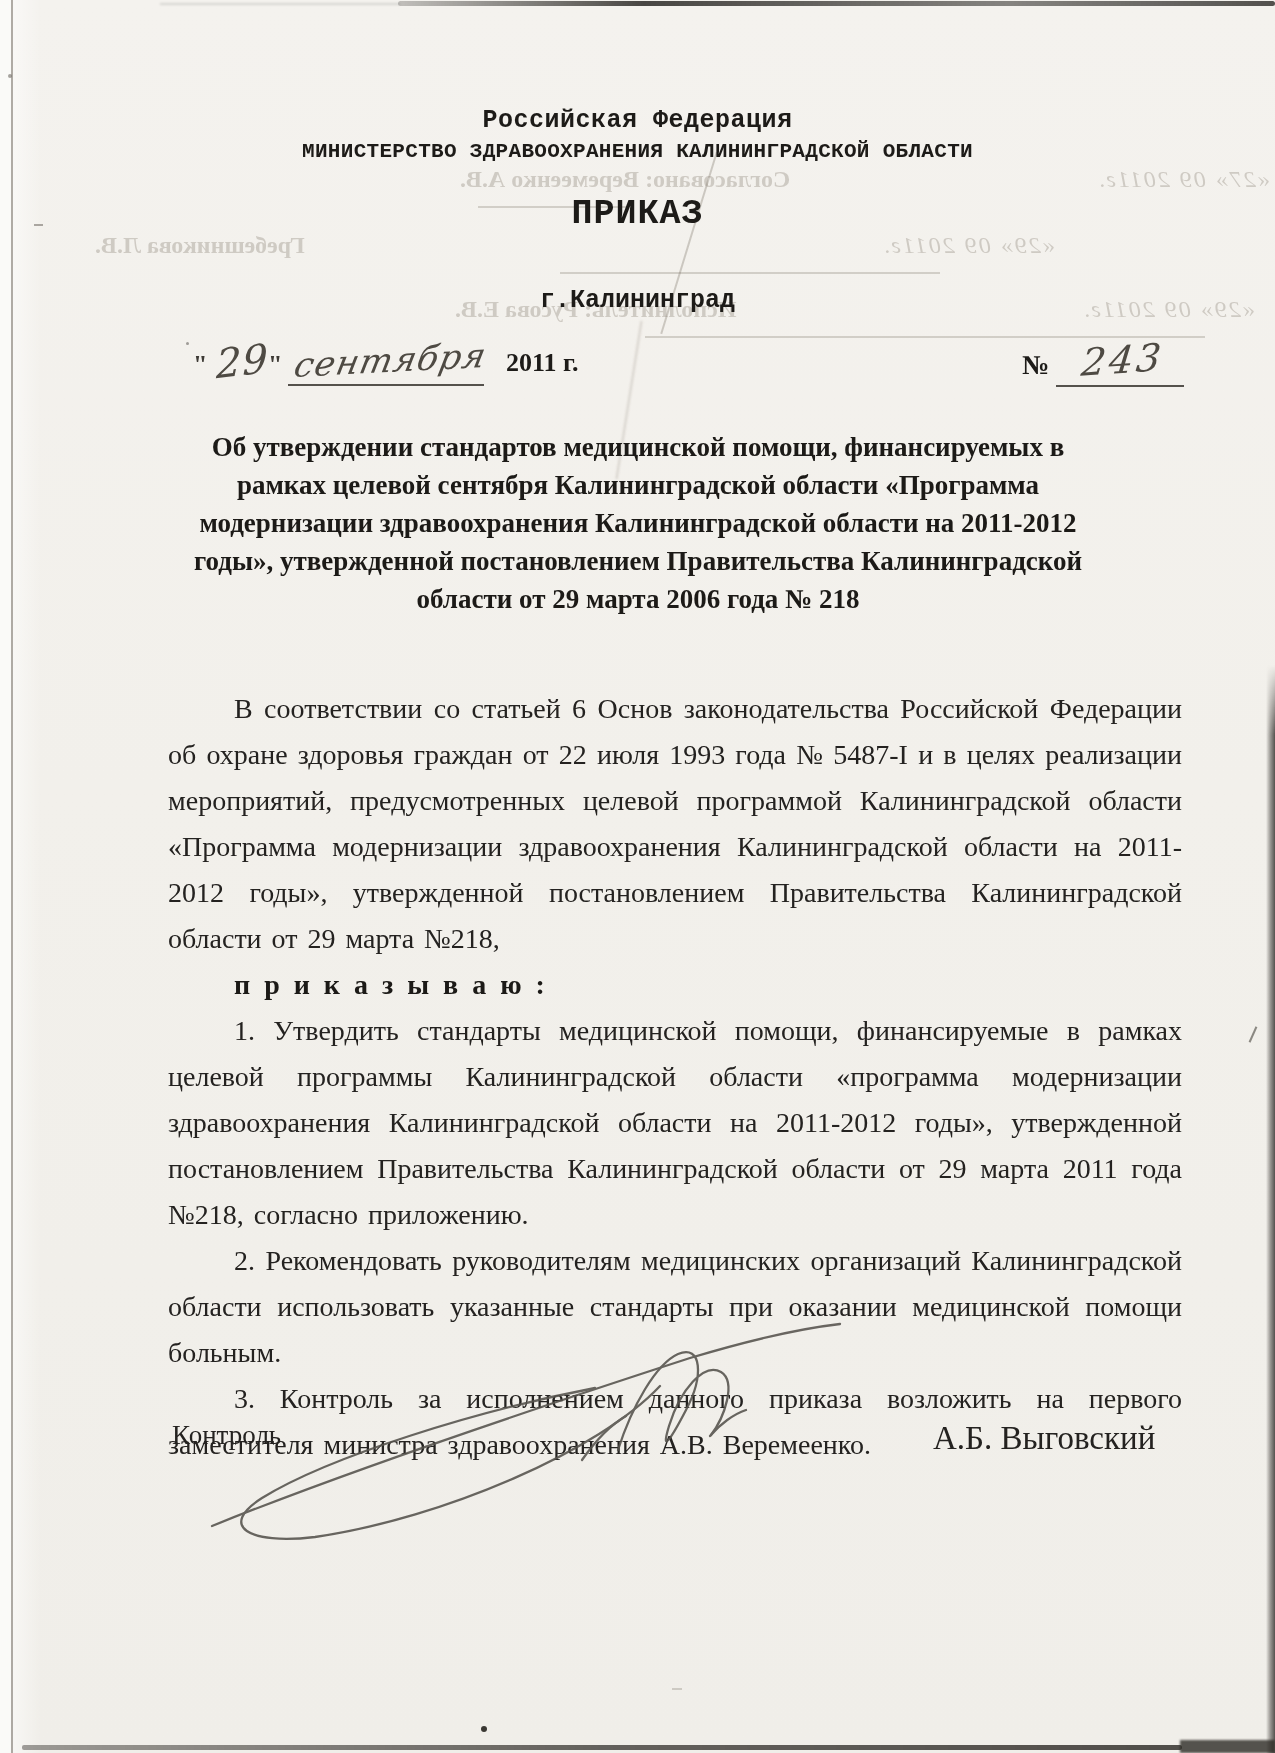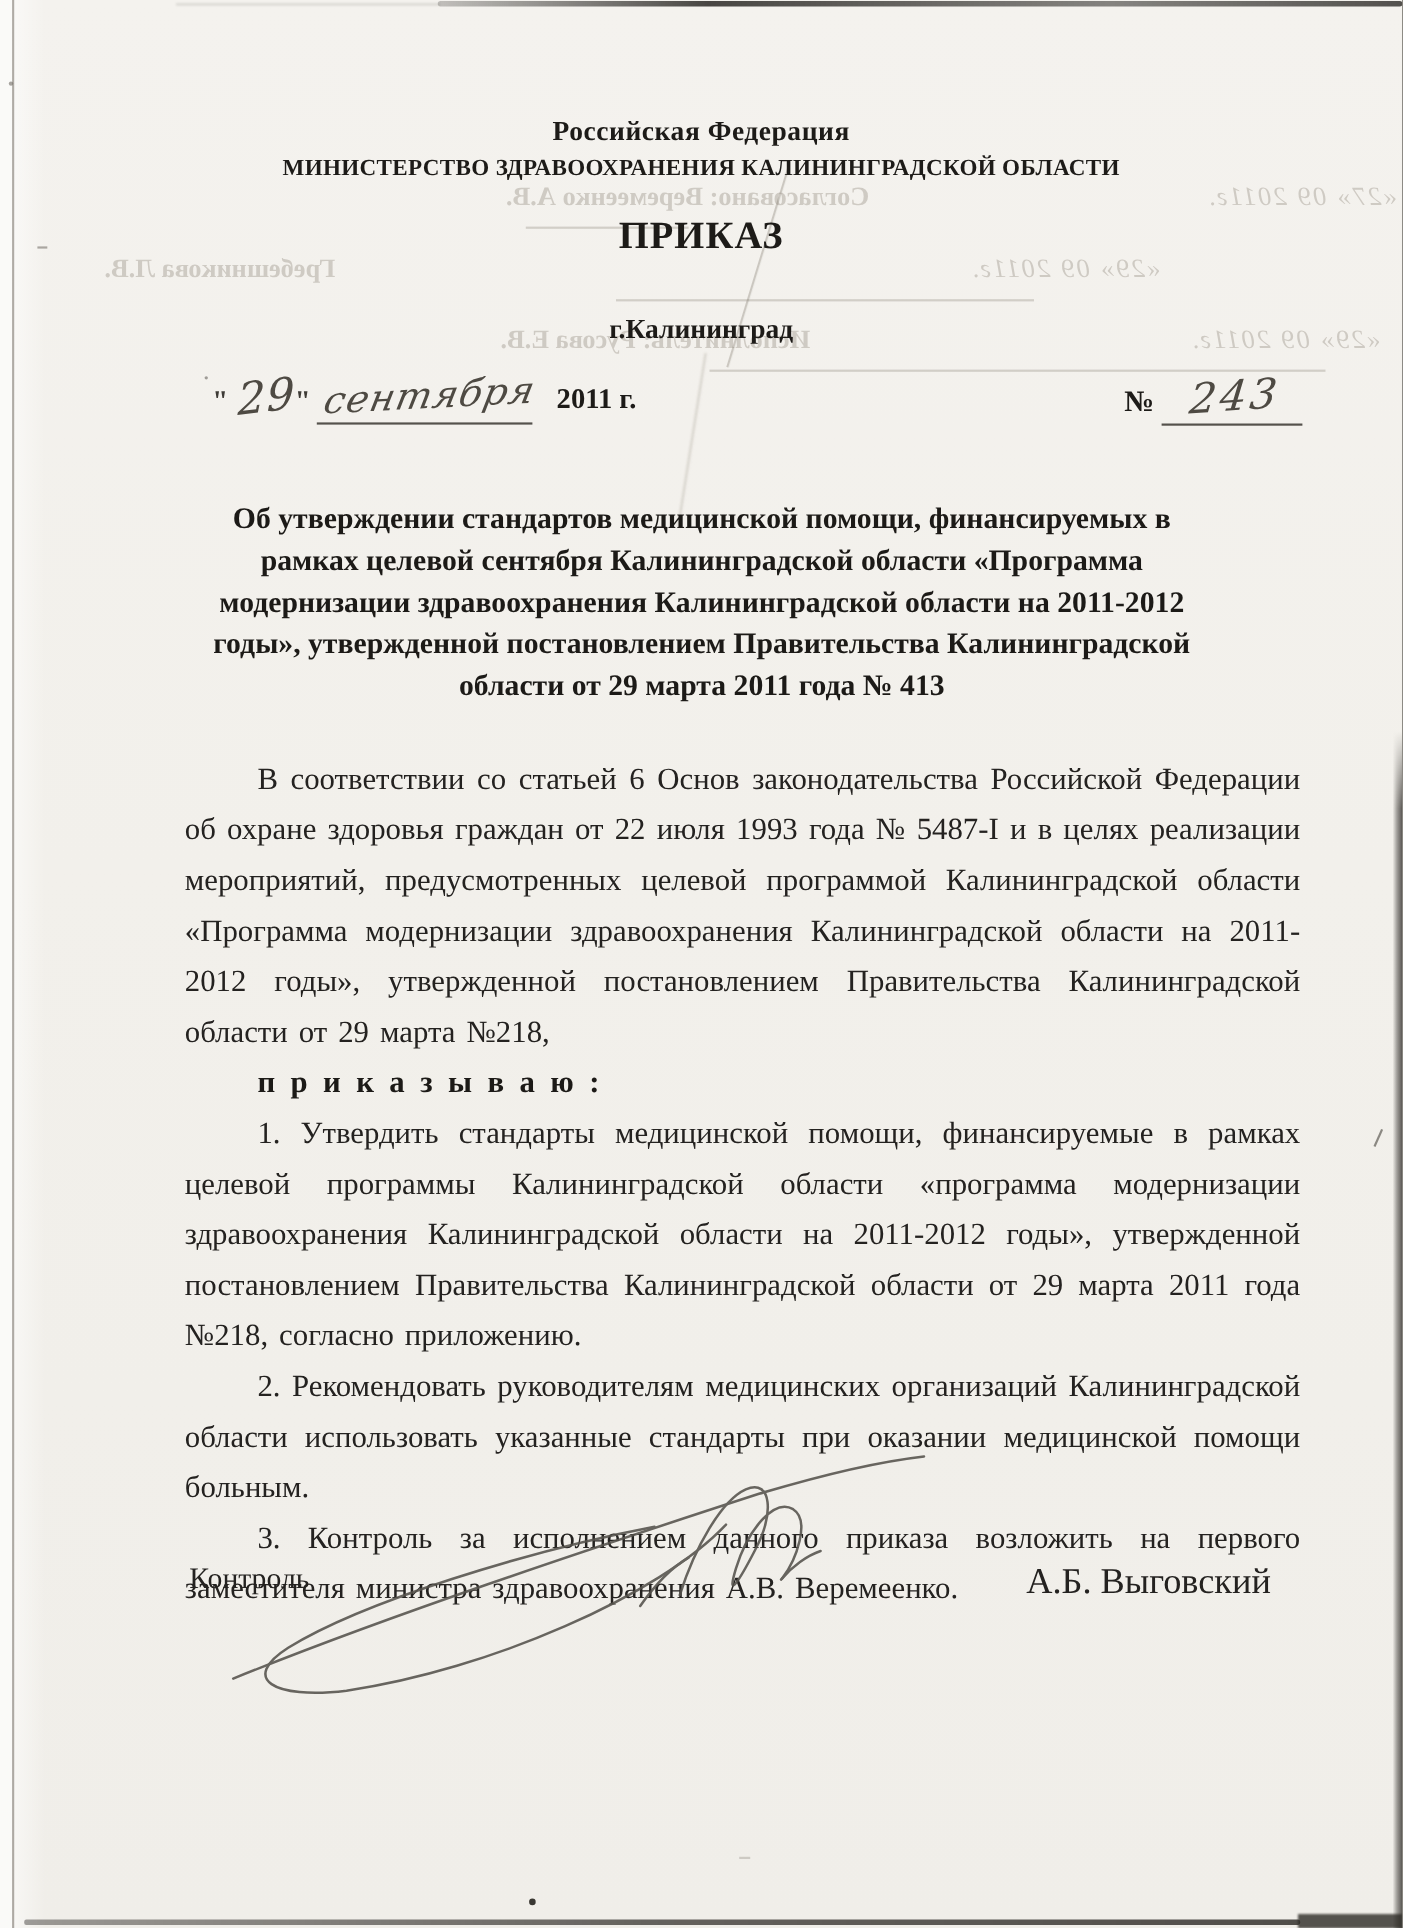--- a/index.html
+++ b/index.html
@@ -41,39 +41,39 @@
   .bt .bt-date{font-style:italic;font-size:24px;letter-spacing:2px;}
   .bt-underline{position:absolute;height:2px;background:rgba(122,114,101,.28);filter:blur(.4px);}
   .bt1{left:460px;top:166px;width:810px;display:flex;justify-content:space-between;align-items:baseline;}
   .bt2{left:95px;top:232px;width:960px;display:flex;justify-content:space-between;align-items:baseline;}
   .bt3{left:455px;top:296px;width:800px;display:flex;justify-content:space-between;align-items:baseline;}
   .bt-u1{left:478px;top:206px;width:148px;}
   .bt-u2{left:560px;top:272px;width:380px;}
   .bt-u3{left:645px;top:336px;width:560px;}
 
   
-  .center-line{position:absolute;left:0;width:1275px;text-align:center;font-weight:bold;color:#1d1b18;}
+  .center-line{position:absolute;left:0;width:1275px;text-align:center;font-weight:bold;color:#1d1b18;font-family:Liberation Mono, monospace;}
   .country{top:106px;font-size:25px;letter-spacing:.5px;}
   .ministry{top:140px;font-size:21px;letter-spacing:.3px;}
   .doc-type{top:194px;font-size:35px;letter-spacing:1px;}
   .city{top:286px;font-size:25px;}
 
   .date-row{position:absolute;left:0;top:338px;width:1275px;height:60px;}
   .hand{font-family:"DejaVu Serif","Liberation Serif",serif;font-style:italic;color:#4e4a43;}
   .day-quotes{position:absolute;left:193px;top:12px;font-size:26px;color:#3e3b36;font-weight:bold;letter-spacing:2px;}
   .day-value{position:absolute;left:216px;top:0px;font-size:40px;transform:rotate(-7deg) skewX(-8deg);letter-spacing:1px;}
   .day-quotes2{position:absolute;left:268px;top:12px;font-size:26px;color:#3e3b36;font-weight:bold;}
   .month-underline{position:absolute;left:288px;top:46px;width:196px;height:2px;background:#55524c;}
   .month-value{position:absolute;left:296px;top:2px;font-size:34px;transform:skewX(-14deg) rotate(-3deg);letter-spacing:1px;}
   .year-value{position:absolute;left:506px;top:10px;font-size:26px;font-weight:bold;color:#1d1b18;}
   .num-label{position:absolute;left:1022px;top:12px;font-size:27px;font-weight:bold;color:#1d1b18;}
   .num-underline{position:absolute;left:1056px;top:47px;width:128px;height:2px;background:#55524c;}
   .num-value{position:absolute;left:1082px;top:0px;font-size:38px;transform:skewX(-10deg) rotate(-4deg);letter-spacing:3px;}
 
-  .title-block{position:absolute;left:138px;top:452px;width:1000px;text-align:center;
+  .title-block{position:absolute;left:138px;top:428px;width:1000px;text-align:center;
     font-weight:bold;font-size:27px;line-height:38px;color:#1c1a17;}
 
   .body-block{position:absolute;left:168px;top:686px;width:1014px;
     font-size:28px;line-height:46px;text-align:justify;word-spacing:3px;color:#242220;}
   .body-block p{margin:0;text-indent:66px;}
   .order-word{margin:0;text-indent:0;font-weight:bold;letter-spacing:2px;color:#1c1a17;}
 
   .sign-post{position:absolute;left:172px;top:1420px;font-size:27px;color:#242220;}
   .sign-name{position:absolute;left:933px;top:1420px;font-size:33px;color:#242220;}
   .signature-svg{position:absolute;left:190px;top:1318px;}
@@ -131,21 +131,21 @@
     <span class="num-label">№</span>
     <span class="hand num-value">243</span>
     <div class="num-underline"></div>
   </div>
 
   <div class="title-block">
     <div>Об утверждении стандартов медицинской помощи, финансируемых в</div>
     <div>рамках целевой сентября Калининградской области «Программа</div>
     <div>модернизации здравоохранения Калининградской области на 2011-2012</div>
     <div>годы», утвержденной постановлением Правительства Калининградской</div>
-    <div>области от 29 марта 2011 года № 413</div>
+    <div>области от 29 марта 2006 года № 218</div>
   </div>
 
   <div class="body-block">
     <p>В соответствии со статьей 6 Основ законодательства Российской Федерации об охране здоровья граждан от 22 июля 1993 года № 5487-I и в целях реализации мероприятий, предусмотренных целевой программой Калининградской области «Программа модернизации здравоохранения Калининградской области на 2011-2012 годы», утвержденной постановлением Правительства Калининградской области от 29 марта №218,</p>
     <p class="order-word">п р и к а з ы в а ю :</p>
     <p>1. Утвердить стандарты медицинской помощи, финансируемые в рамках целевой программы Калининградской области «программа модернизации здравоохранения Калининградской области на 2011-2012 годы», утвержденной постановлением Правительства Калининградской области от 29 марта 2011 года №218, согласно приложению.</p>
     <p>2. Рекомендовать руководителям медицинских организаций Калининградской области использовать указанные стандарты при оказании медицинской помощи больным.</p>
     <p>3. Контроль за исполнением данного приказа возложить на первого заместителя министра здравоохранения А.В. Веремеенко.</p>
   </div>
 

